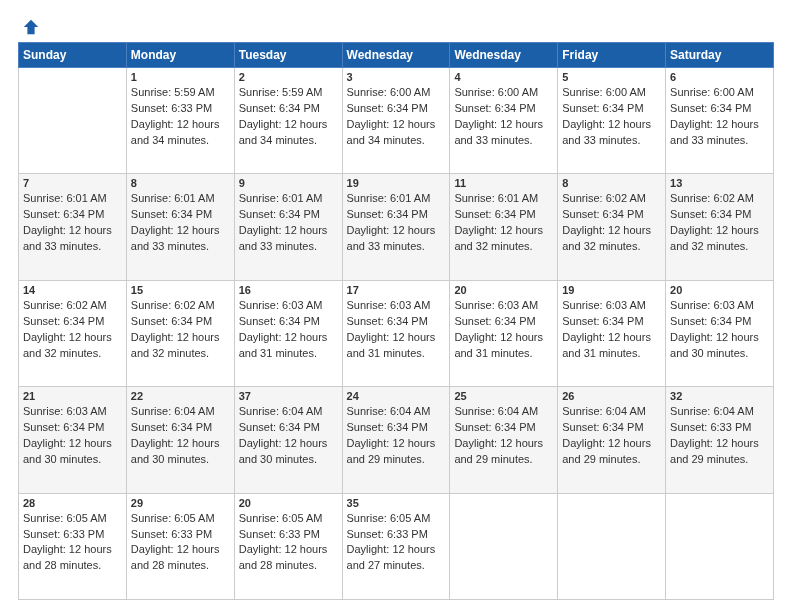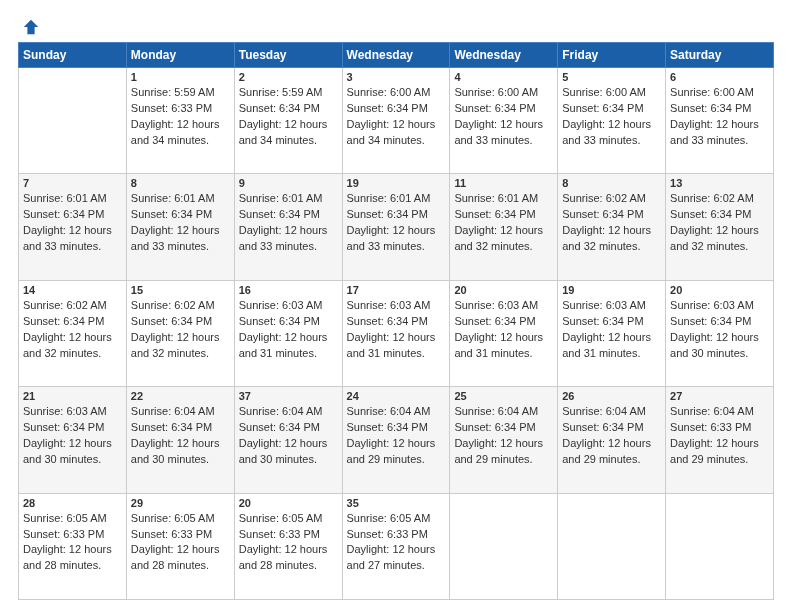--- a/index.html
+++ b/index.html
@@ -243,21 +243,21 @@
           </td>
           <td>
             <span class="day-number">25</span>
             <div class="day-info">Sunrise: 6:04 AM<br>Sunset: 6:34 PM<br>Daylight: 12 hours<br> and 29 minutes.</div>
           </td>
           <td>
             <span class="day-number">26</span>
             <div class="day-info">Sunrise: 6:04 AM<br>Sunset: 6:34 PM<br>Daylight: 12 hours<br> and 29 minutes.</div>
           </td>
           <td>
-            <span class="day-number">27</span>
+            <span class="day-number">32</span>
             <div class="day-info">Sunrise: 6:04 AM<br>Sunset: 6:33 PM<br>Daylight: 12 hours<br> and 29 minutes.</div>
           </td>
         </tr>
         <tr>
           <td>
             <span class="day-number">28</span>
             <div class="day-info">Sunrise: 6:05 AM<br>Sunset: 6:33 PM<br>Daylight: 12 hours<br> and 28 minutes.</div>
           </td>
           <td>
             <span class="day-number">29</span>

